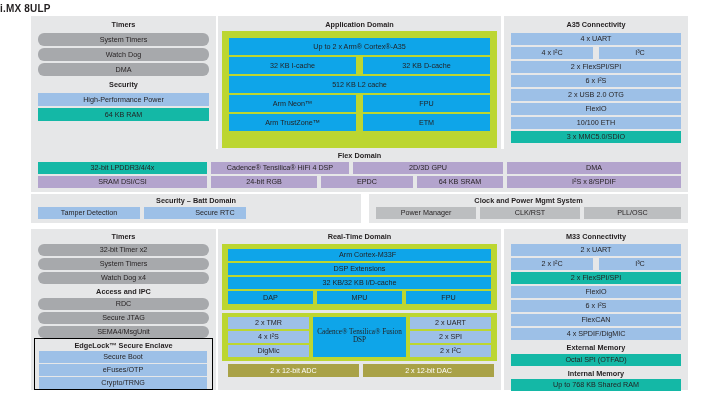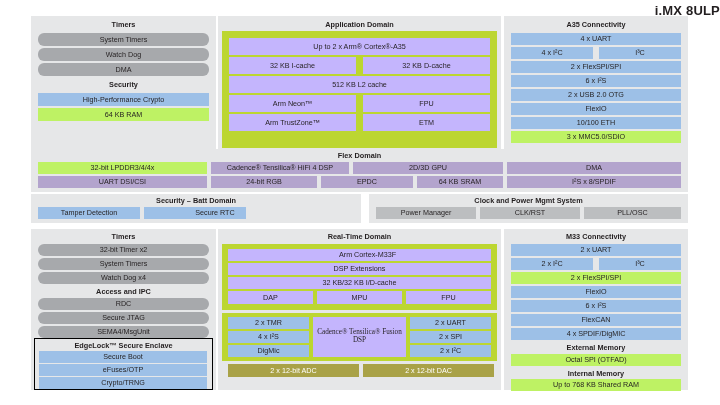--- a/index.html
+++ b/index.html
@@ -8,21 +8,21 @@
     background:#ffffff;
     font-family:"Liberation Sans", sans-serif;
     font-size:7.5px;
     color:#231f20;
     overflow:hidden;
   }
   #root{position:relative;width:720px;height:405px;}
 
   .title{
     position:absolute;left:0;top:3px;width:720px;
-    text-align:right;font-size:13px;font-weight:bold;color:#231f20;
+    text-align:left;font-size:10px;font-weight:bold;color:#231f20;
     letter-spacing:.2px;
   }
 
   
   .panel{
     position:absolute;
     background:#e6e7e8;
     box-sizing:border-box;
   }
   .hdr{
@@ -37,25 +37,25 @@
     font-size:7.2px;
     line-height:1.05;
     color:#231f20;
     overflow:hidden;
     white-space:nowrap;
   }
   .box.wrap{white-space:normal;font-family:Liberation Serif, serif;}
 
   .grey{background:#a7a9ac;border-radius:6px;}
   .blue{background:#9dc0e7;}
-  .orange{background:#bef264;}
+  .orange{background:#14b8a6;}
   .purple{background:#b3a4cd;}
   .olive{background:#a9a247;}
   .dgrey{background:#bcbec0;}
-  .lgreen{background:#c4b5fd;}
+  .lgreen{background:#0ea5e9;}
 
   
   .greenwrap{
     position:absolute;
     background:#bcd631;
     box-sizing:border-box;
   }
 
   .enclave{
     position:absolute;
@@ -70,21 +70,21 @@
 <div id="root">
 
   <div class="title">i.MX 8ULP</div>
 
   <div class="panel" style="left:31px;top:16px;width:185px;height:139px;">
     <div class="hdr" style="margin-top:3px;">Timers</div>
     <div class="box grey" style="position:absolute;left:7px;top:17px;width:171px;height:13px;">System Timers</div>
     <div class="box grey" style="position:absolute;left:7px;top:32px;width:171px;height:13px;">Watch Dog</div>
     <div class="box grey" style="position:absolute;left:7px;top:47px;width:171px;height:13px;">DMA</div>
     <div class="hdr" style="position:absolute;left:0;top:63px;width:185px;">Security</div>
-    <div class="box blue" style="position:absolute;left:7px;top:77px;width:171px;height:13px;">High-Performance Crypto</div>
+    <div class="box blue" style="position:absolute;left:7px;top:77px;width:171px;height:13px;">High-Performance Power</div>
     <div class="box orange" style="position:absolute;left:7px;top:92px;width:171px;height:13px;">64 KB RAM</div>
   </div>
 
   <div class="panel" style="left:218px;top:16px;width:283px;height:139px;">
     <div class="hdr" style="margin-top:3px;">Application Domain</div>
   </div>
   <div class="greenwrap" style="left:222px;top:31px;width:275px;height:117px;">
     <div class="box lgreen" style="position:absolute;left:7px;top:7px;width:261px;height:17px;">Up to 2 x Arm® Cortex®-A35</div>
     <div class="box lgreen" style="position:absolute;left:7px;top:26px;width:127px;height:17px;">32 KB I-cache</div>
     <div class="box lgreen" style="position:absolute;left:141px;top:26px;width:127px;height:17px;">32 KB D-cache</div>
@@ -107,21 +107,21 @@
     <div class="box blue" style="position:absolute;left:7px;top:101px;width:170px;height:12px;">10/100 ETH</div>
     <div class="box orange" style="position:absolute;left:7px;top:115px;width:170px;height:12px;">3 x MMC5.0/SDIO</div>
   </div>
 
   <div class="panel" style="left:31px;top:149px;width:657px;height:43px;">
     <div class="hdr" style="margin-top:1px;">Flex Domain</div>
     <div class="box orange" style="position:absolute;left:7px;top:13px;width:169px;height:12px;">32-bit LPDDR3/4/4x</div>
     <div class="box purple" style="position:absolute;left:180px;top:13px;width:138px;height:12px;">Cadence® Tensilica® HiFi 4 DSP</div>
     <div class="box purple" style="position:absolute;left:322px;top:13px;width:150px;height:12px;">2D/3D GPU</div>
     <div class="box purple" style="position:absolute;left:476px;top:13px;width:174px;height:12px;">DMA</div>
-    <div class="box purple" style="position:absolute;left:7px;top:27px;width:169px;height:12px;">UART DSI/CSI</div>
+    <div class="box purple" style="position:absolute;left:7px;top:27px;width:169px;height:12px;">SRAM DSI/CSI</div>
     <div class="box purple" style="position:absolute;left:180px;top:27px;width:106px;height:12px;">24-bit RGB</div>
     <div class="box purple" style="position:absolute;left:290px;top:27px;width:92px;height:12px;">EPDC</div>
     <div class="box purple" style="position:absolute;left:386px;top:27px;width:86px;height:12px;">64 KB SRAM</div>
     <div class="box purple" style="position:absolute;left:476px;top:27px;width:174px;height:12px;">I²S x 8/SPDIF</div>
   </div>
 
   <div class="panel" style="left:31px;top:194px;width:330px;height:29px;">
     <div class="hdr" style="margin-top:1px;">Security – Batt Domain</div>
     <div class="box blue" style="position:absolute;left:7px;top:13px;width:102px;height:12px;">Tamper Detection</div>
     <div class="box blue" style="position:absolute;left:113px;top:13px;width:102px;height:12px;padding-left:40px;">Secure RTC</div>

